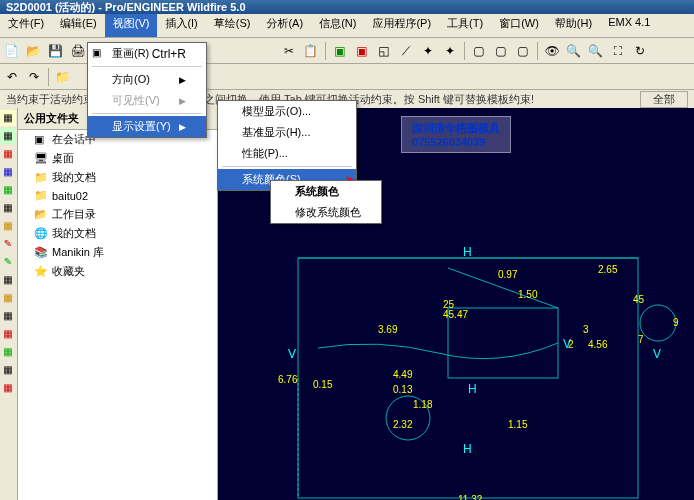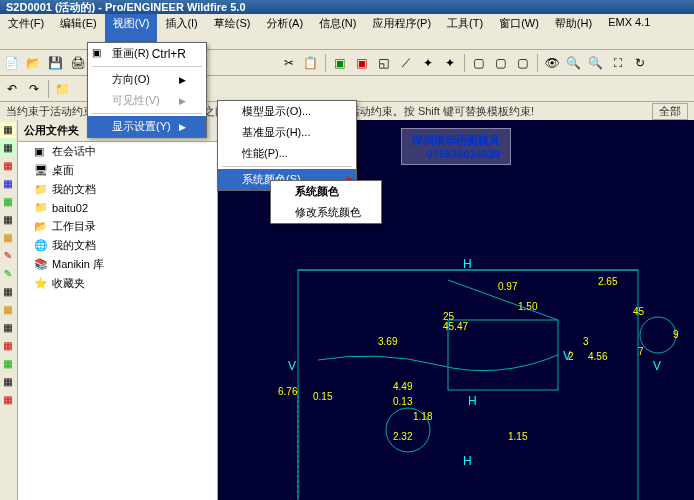--- a/index.html
+++ b/index.html
@@ -1,34 +1,34 @@
 <!DOCTYPE html>
 <html><head>
 <meta charset="utf-8">
 <style>
 *{margin:0;padding:0;box-sizing:border-box;font-family:"Microsoft YaHei",SimSun,sans-serif;font-size:11px}
 body{background:#ece9d8;overflow:hidden;width:694px;height:500px}
 .titlebar{background:linear-gradient(#3a6ea5,#1c4e8c);color:#fff;height:14px;padding:3px 6px;font-weight:bold;display:flex;align-items:center}
-.menubar{background:#ece9d8;height:36px;display:flex;border-bottom:1px solid #aca899;position:relative}
+.menubar{background:#ece9d8;height:24px;display:flex;border-bottom:1px solid #aca899;position:relative}
 .menuitem{padding:2px 8px;cursor:default}
 .menuitem:hover,.menuitem.open{background:#316ac5;color:#fff}
 .toolbar{background:#ece9d8;height:26px;border-bottom:1px solid #aca899;display:flex;align-items:center;padding:2px;gap:2px}
 .tool-btn{width:20px;height:20px;border:1px solid transparent;display:inline-flex;align-items:center;justify-content:center;font-size:12px}
 .tool-sep{width:1px;height:18px;background:#aca899;margin:0 2px}
 .status-msg{background:#ece9d8;height:18px;padding:2px 6px;font-size:10px;color:#333;display:flex;align-items:center}
-.status-right{margin-left:auto;border:1px solid #aca899;padding:0 6px}
+.status-right{margin-left:auto;border:1px solid #aca899;padding:0 12px}
 .workspace{display:flex;height:414px}
 .left-icons{width:18px;background:#ece9d8;border-right:1px solid #aca899;display:flex;flex-direction:column;gap:2px;padding-top:2px}
 .left-icon{width:16px;height:16px;font-size:10px;text-align:center;line-height:16px}
 .folder-tree{width:200px;background:#fff;border-right:1px solid #aca899;overflow:auto}
 .tree-header{background:#ece9d8;padding:3px 6px;border-bottom:1px solid #aca899;font-weight:bold}
 .tree-item{padding:2px 4px 2px 16px;display:flex;align-items:center;gap:4px}
 .tree-icon{width:14px;height:14px;display:inline-block;font-size:11px}
 .drawing-area{flex:1;background:#000033;position:relative;overflow:hidden}
-.watermark{position:absolute;top:8px;left:50%;transform:translateX(-50%);background:rgba(200,200,255,0.3);border:1px solid #88a;padding:4px 10px;color:#0033cc;text-align:right;font-weight:bold}
+.watermark{position:absolute;top:8px;left:50%;transform:translateX(-50%);background:rgba(200,200,255,0.3);border:1px solid #88a;padding:4px 10px;color:#0033cc;text-align:left;font-weight:bold}
 .dropdown{position:absolute;background:#fff;border:1px solid #666;box-shadow:2px 2px 4px rgba(0,0,0,0.3);z-index:100;min-width:120px}
 .dd-item{padding:3px 20px 3px 24px;cursor:default;display:flex;align-items:center;position:relative}
 .dd-item:hover,.dd-item.highlight{background:#316ac5;color:#fff}
 .dd-item.disabled{color:#999}
 .dd-icon{position:absolute;left:4px;width:14px;height:14px;font-size:10px}
 .dd-arrow{margin-left:auto;font-size:9px}
 .dd-sep{height:1px;background:#ccc;margin:2px 4px}
 .dd-shortcut{margin-left:auto;color:inherit;font-size:12px}
 .submenu1{left:87px;top:42px}
 .submenu2{left:217px;top:100px}

